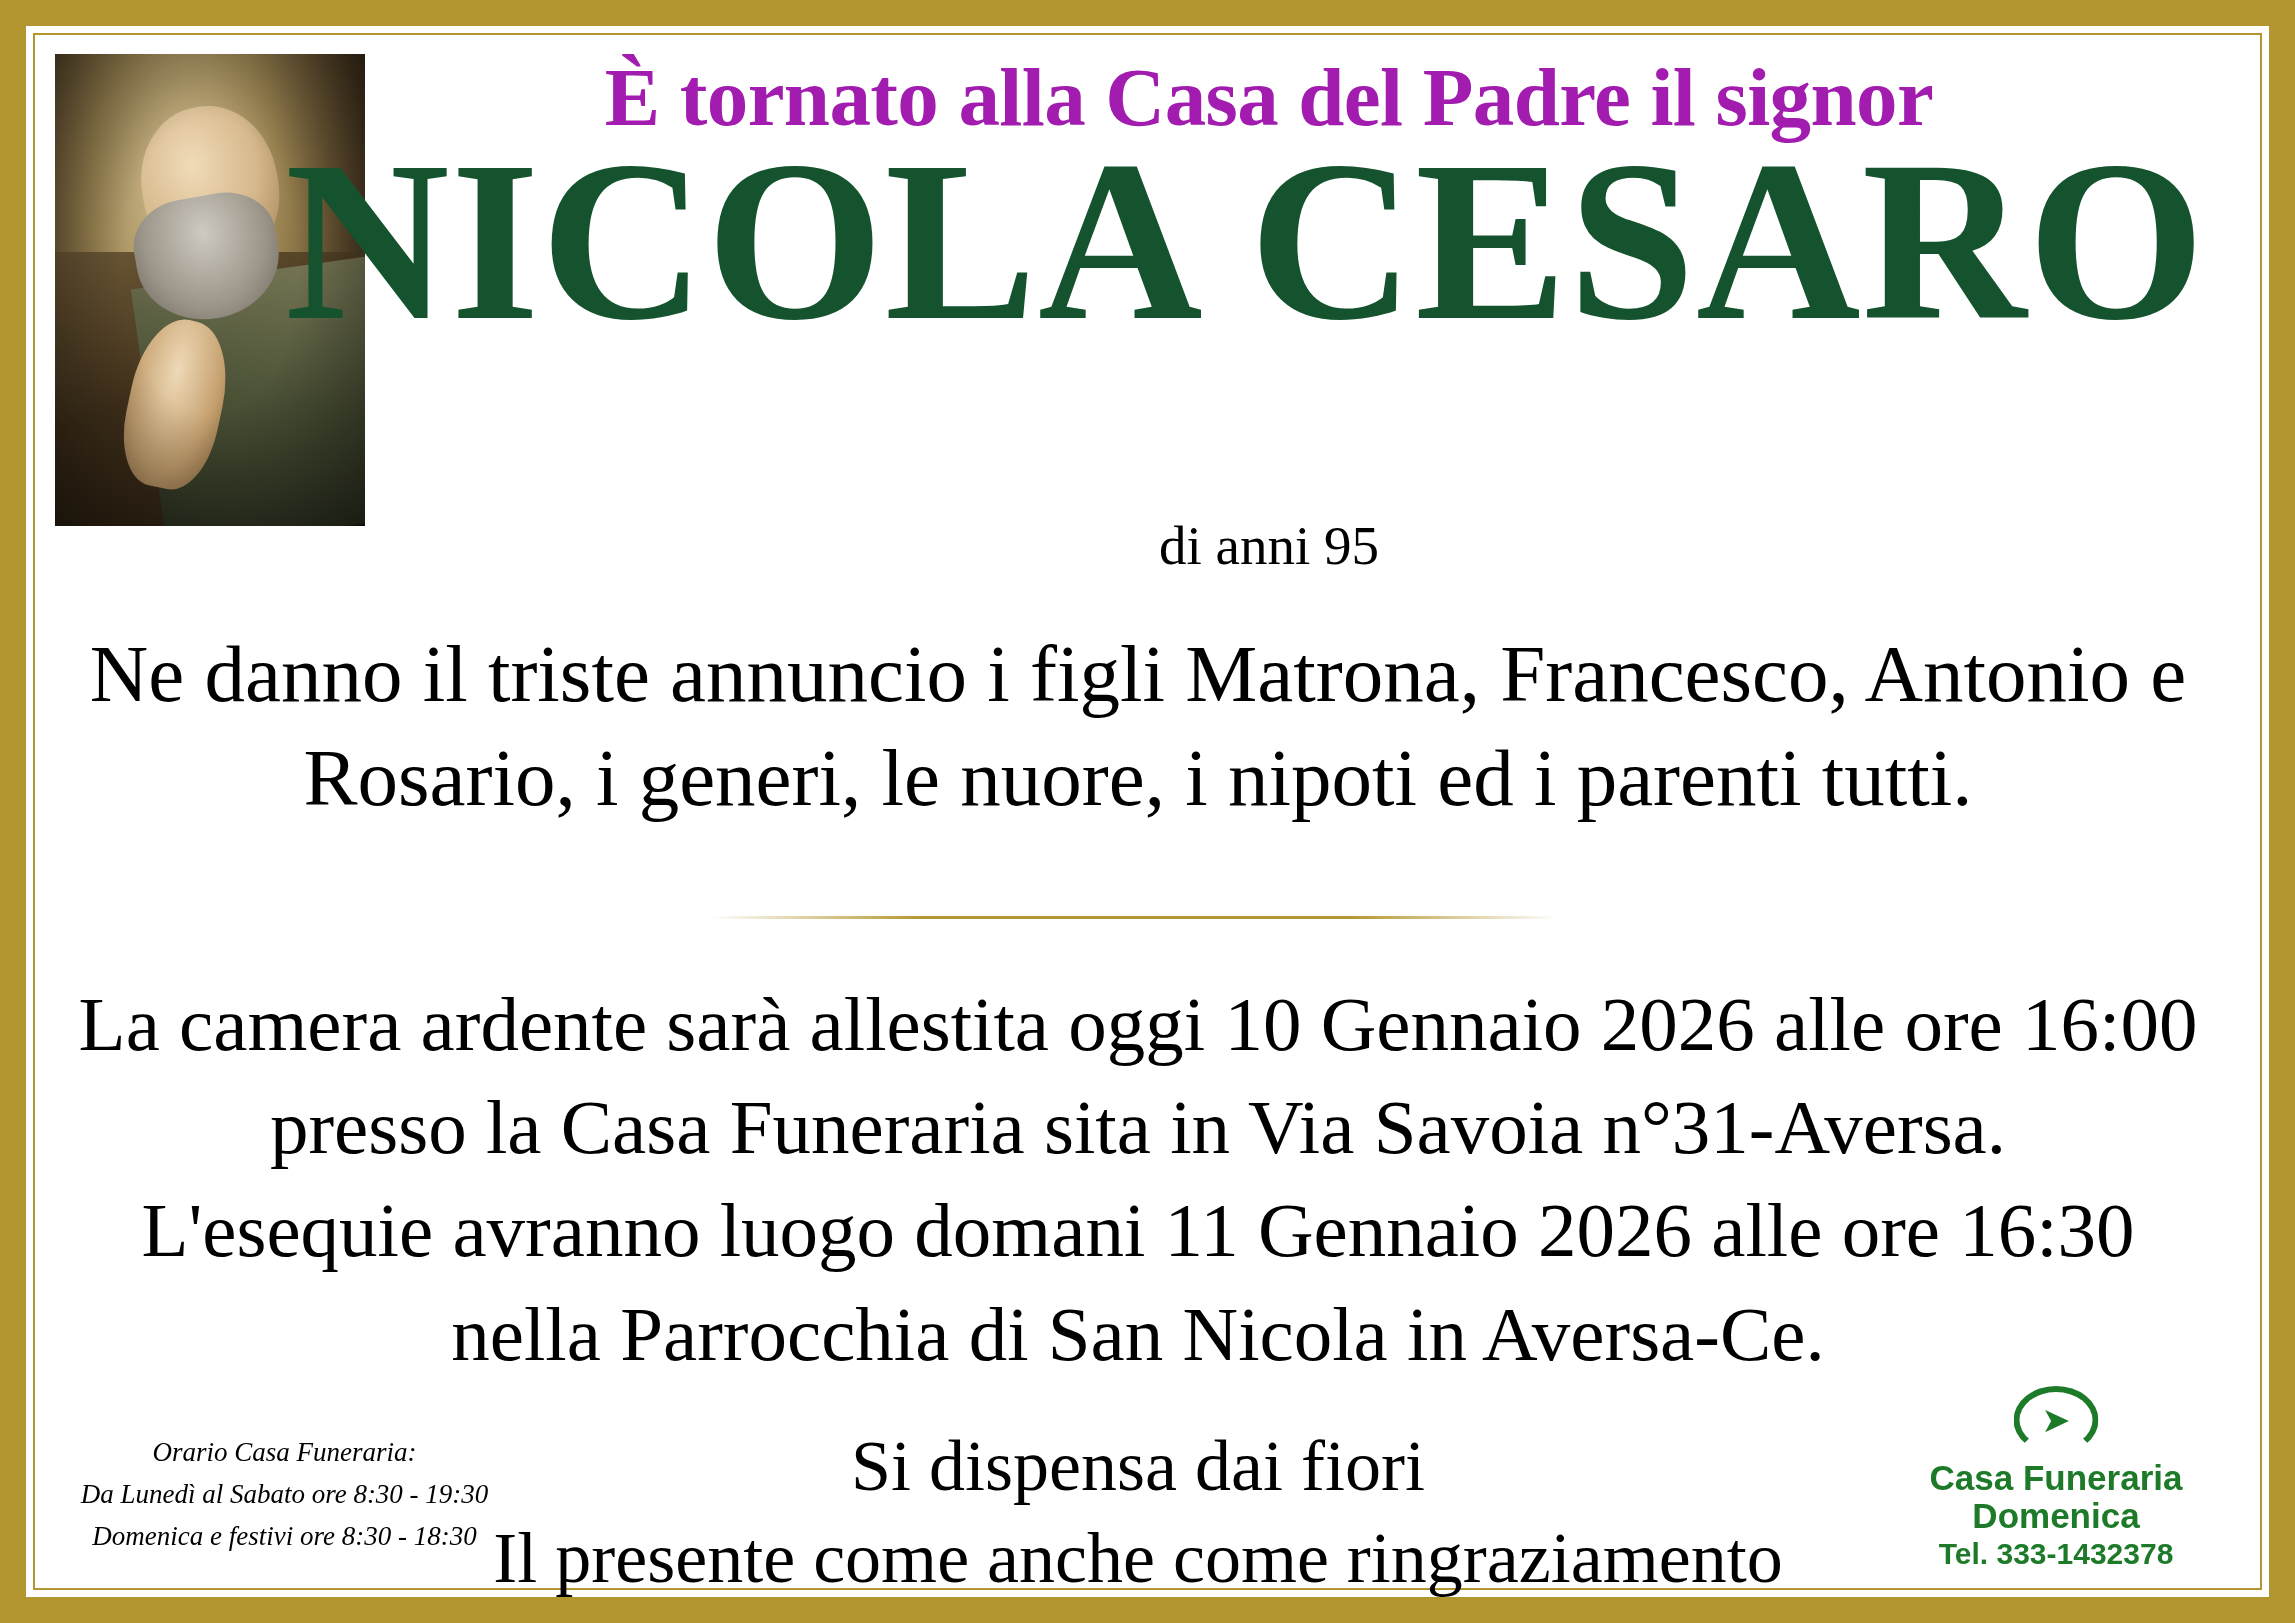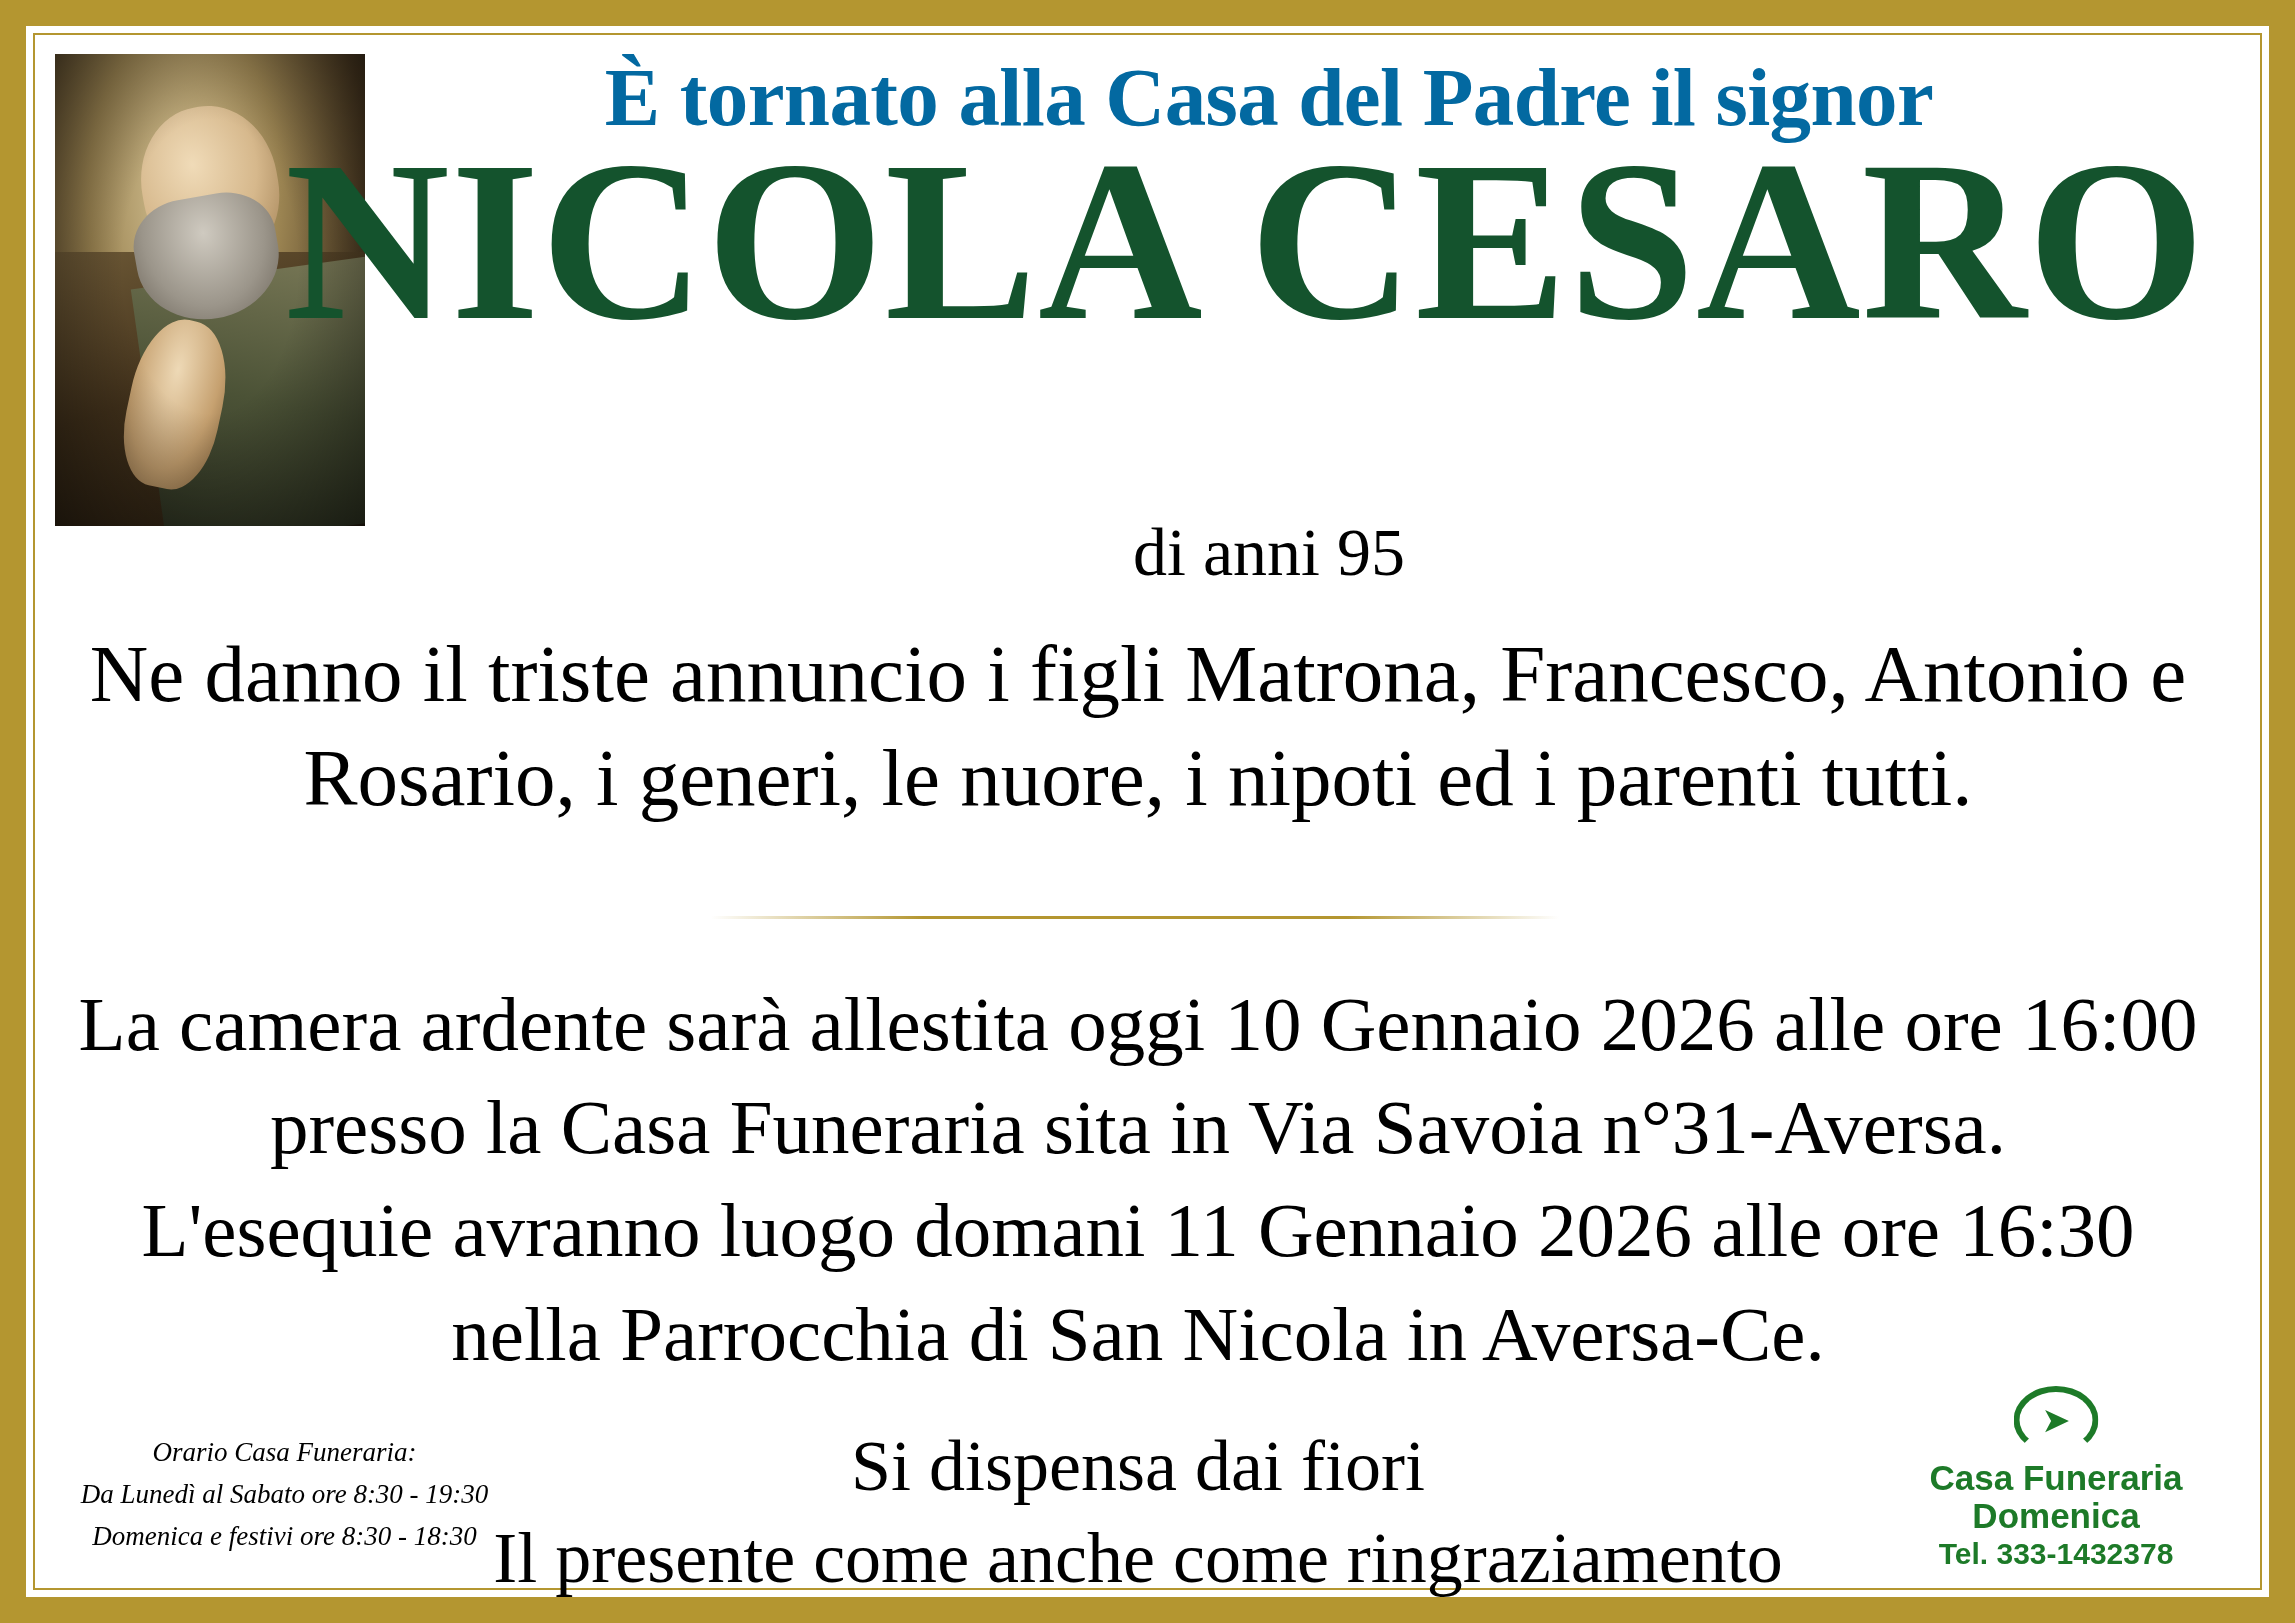--- a/index.html
+++ b/index.html
@@ -112,21 +112,21 @@
 
   
   .line-intro {
     position: absolute;
     left: 319px;
     top: 16px;
     width: 1820px;
     text-align: center;
     font-size: 83px;
     font-weight: bold;
-    color: #0369a1;
+    color: #a21caf;
     letter-spacing: -0.6px;
     line-height: 1;
   }
   .name {
     position: absolute;
     left: 245px;
     top: 85px;
     width: 1917px;
     text-align: center;
     font-size: 228px;
@@ -135,21 +135,21 @@
     line-height: 1.02;
     letter-spacing: 1.1px;
     white-space: nowrap;
   }
   .age {
     position: absolute;
     left: 319px;
     top: 478px;
     width: 1820px;
     text-align: center;
-    font-size: 68px;
+    font-size: 55px;
     color: #000000;
     line-height: 1;
   }
 
   .announce {
     position: absolute;
     left: 23px;
     top: 583px;
     width: 2150px;
     text-align: center;

